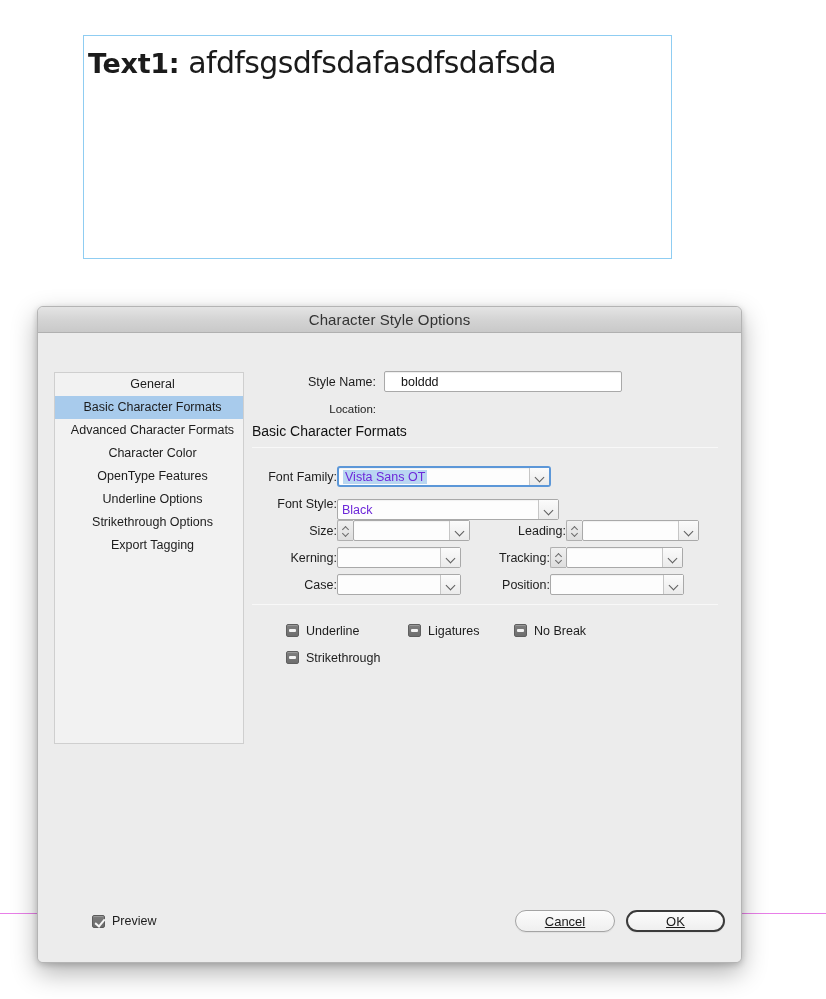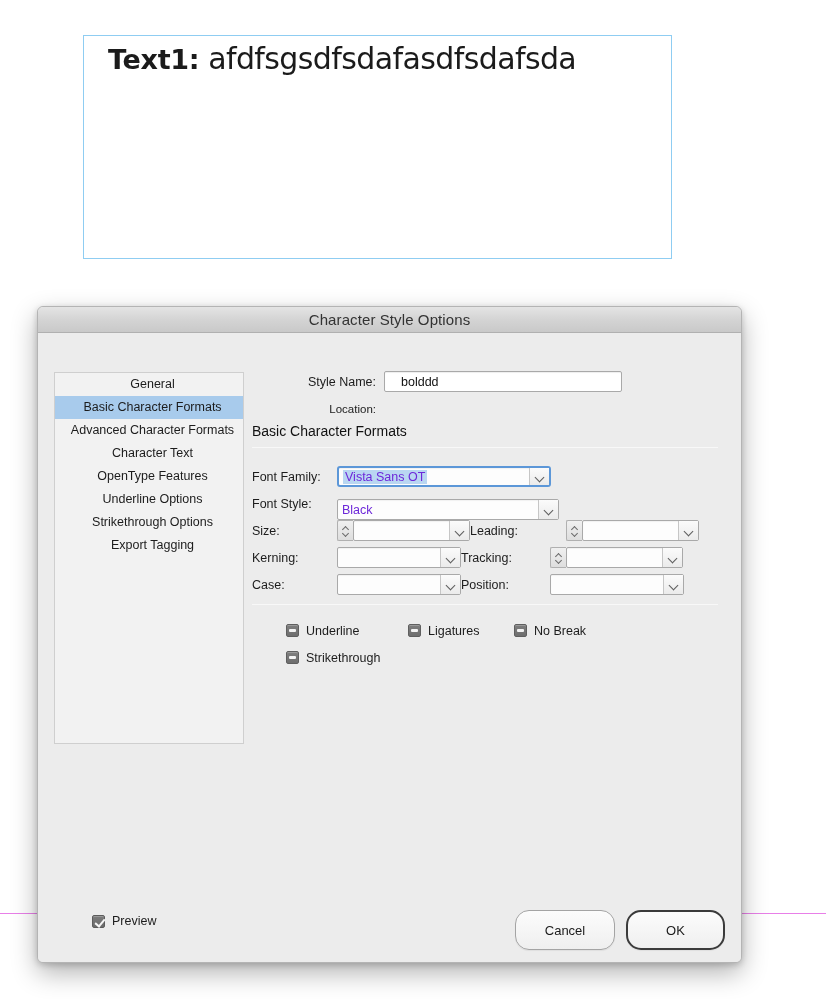--- a/index.html
+++ b/index.html
@@ -24,24 +24,24 @@
 
   .text-frame {
     position: absolute;
     left: 83px; top: 35px;
     width: 589px; height: 224px;
     border: 1px solid #8fcdf2;
     background: #ffffff;
   }
   .text-frame-content {
     position: absolute;
-    left: 24px; top: 1px;
+    left: 4px; top: 1px;
     white-space: nowrap;
     font-size: 30px;
-    line-height: 44px;
+    line-height: 52px;
     color: #1b1b1b;
     font-family: "DejaVu Sans", sans-serif;
   }
   .tf-label {
     font-weight: bold;
     font-size: 27px;
     letter-spacing: -0.3px;
   }
   .tf-body {
     font-weight: 400;
@@ -136,21 +136,21 @@
     position: absolute; left: 0; width: 466px; height: 1px;
     background: #dcdcdc; border-bottom: 1px solid #f8f8f8;
   }
   .hr-top { top: 114px; }
   .hr-mid { top: 271px; }
 
   
   .form { position: absolute; left: 0; top: 130px; }
   .frow { display: flex; align-items: center; height: 27px; }
 
-  .flabel { width: 85px; padding-right: 8px; font-size: 12.5px; color: #1c1c1c; }
+  .flabel { width: 85px; text-align: right; font-size: 12.5px; color: #1c1c1c; }
 
   .combo {
     position: relative;
     height: 21px;
     background: #fdfdfd;
     border: 1px solid #a9a9a9;
     border-radius: 2px;
     display: flex; align-items: center;
     box-shadow: inset 0 1px 1px rgba(0,0,0,0.05);
   }
@@ -260,29 +260,30 @@
     content: "";
     position: absolute; left: 4px; top: 1px;
     width: 4px; height: 8px;
     border-right: 2px solid #f6f6f6;
     border-bottom: 2px solid #f6f6f6;
     transform: rotate(40deg);
   }
 
   .btn {
     position: absolute; top: 9px;
-    height: 40px;
+    height: 22px;
     background: linear-gradient(to bottom, #fcfcfc, #efefef);
     border: 1px solid #a4a4a4;
     border-radius: 14px;
     font-size: 13px;
     color: #1a1a1a;
     display: flex; align-items: center; justify-content: center;
     font-family: "Liberation Sans", sans-serif;
     box-shadow: 0 1px 1px rgba(0,0,0,0.06);
+    text-decoration: underline;
   }
   .btn-cancel { left: 477px; width: 100px; }
   .btn-ok {
     left: 588px; width: 99px;
     border: 2px solid #3b3b3b;
     border-radius: 15px;
   }
 </style>
 </head>
 <body>
@@ -305,21 +306,21 @@
     <div class="titlebar">
       <span class="title-text">Character Style Options</span>
     </div>
 
     <div class="dialog-body">
 
       <div class="sidebar">
         <div class="side-item">General</div>
         <div class="side-item selected">Basic Character Formats</div>
         <div class="side-item">Advanced Character Formats</div>
-        <div class="side-item">Character Text</div>
+        <div class="side-item">Character Color</div>
         <div class="side-item">OpenType Features</div>
         <div class="side-item">Underline Options</div>
         <div class="side-item">Strikethrough Options</div>
         <div class="side-item">Export Tagging</div>
       </div>
 
       <div class="panel">
 
         <div class="row-stylename">
           <div class="lbl style-name-label">Style Name:</div>

